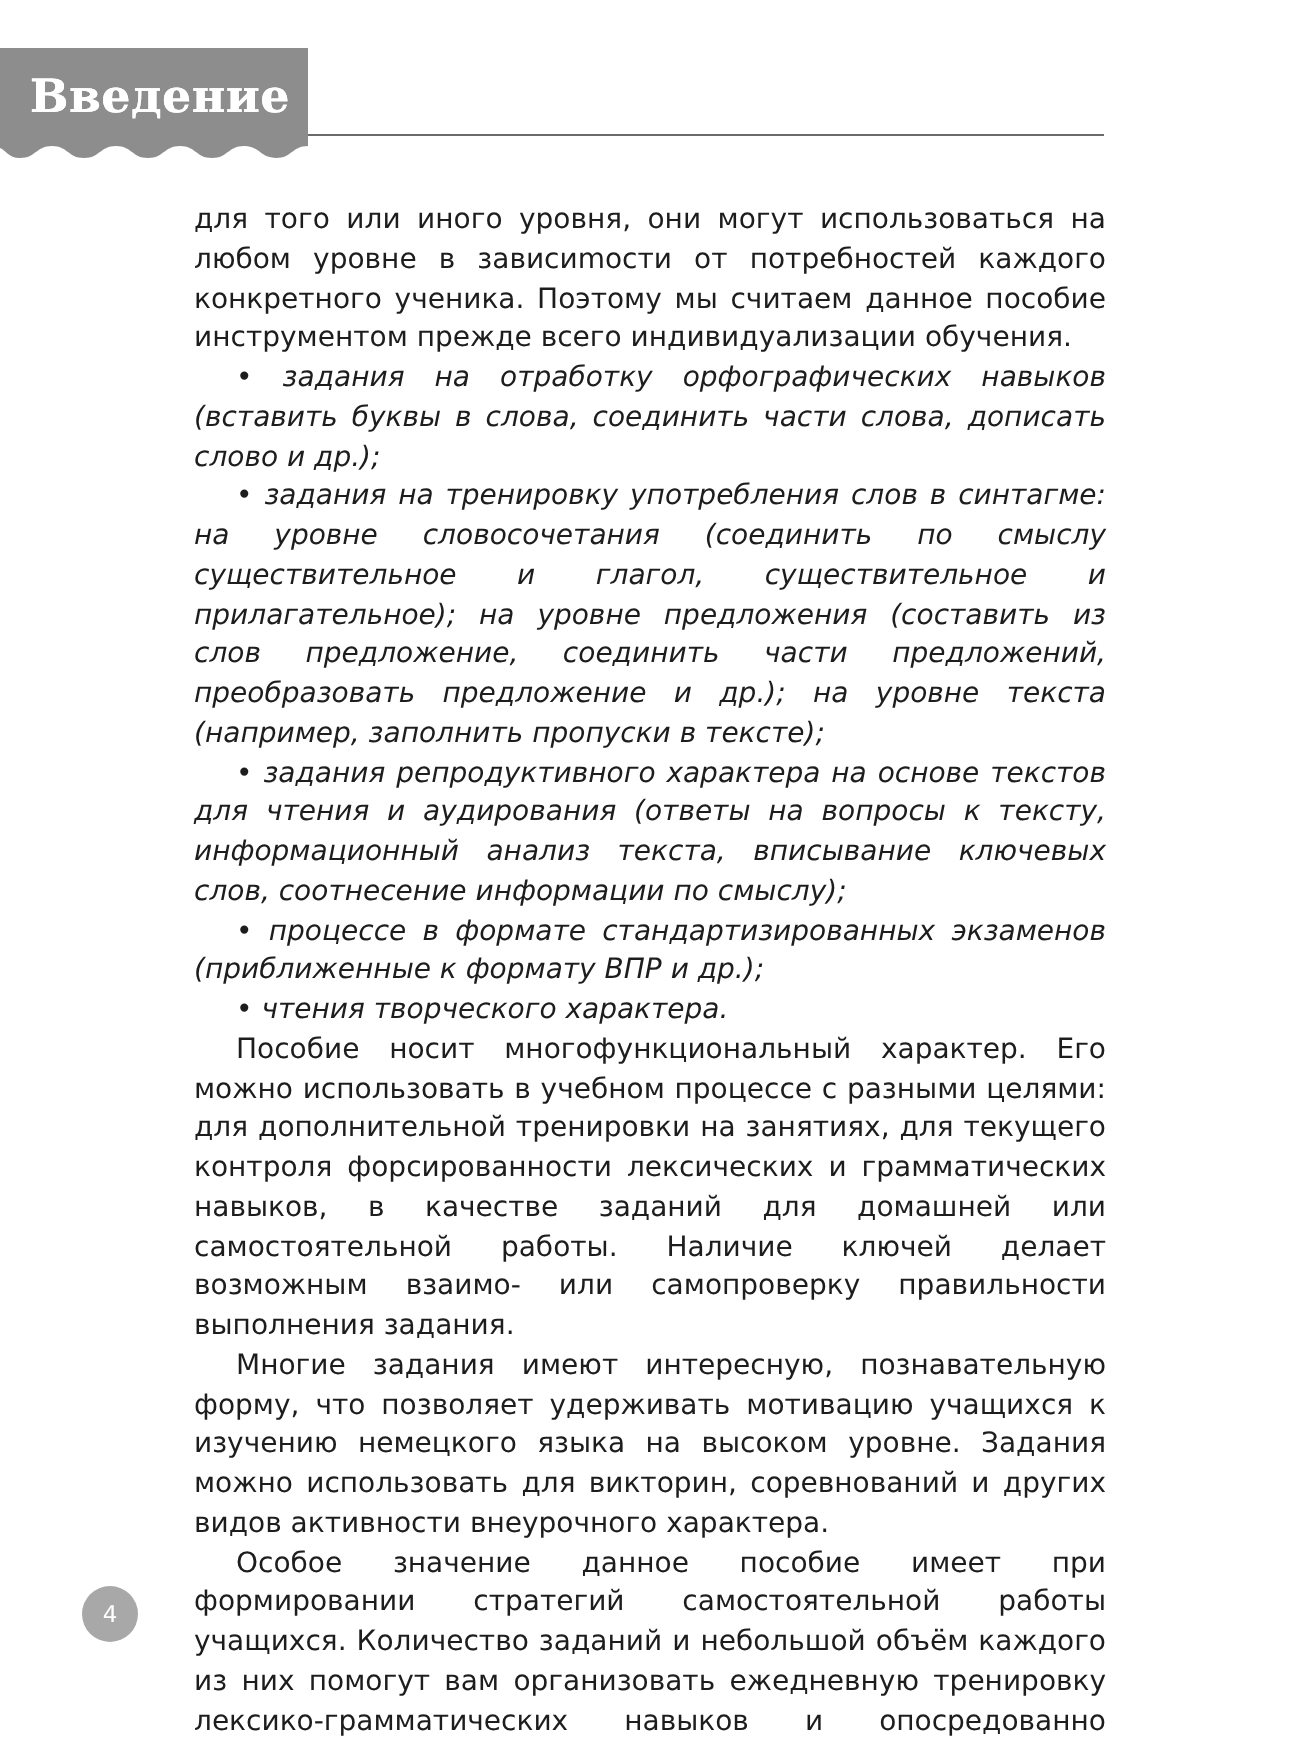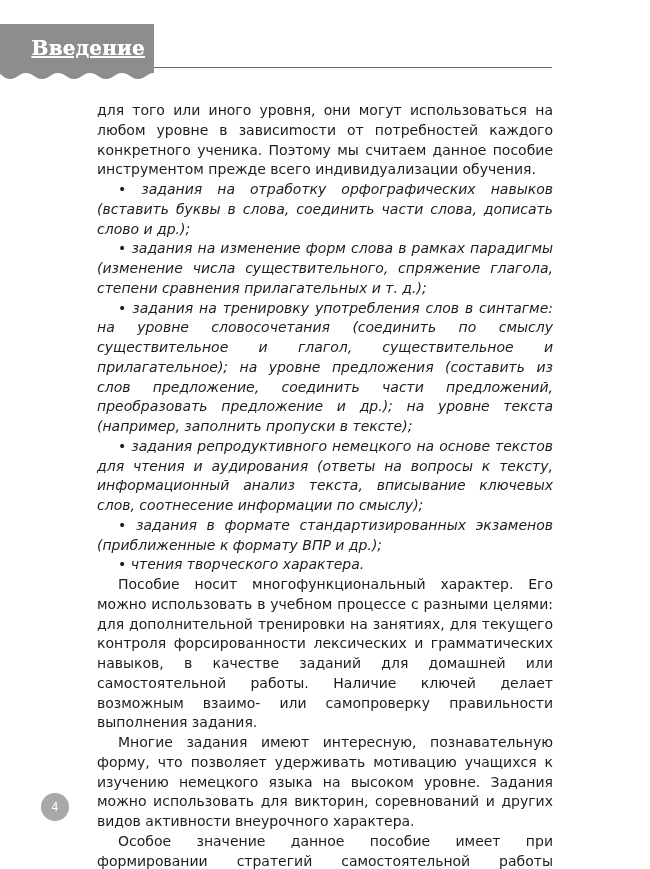--- a/index.html
+++ b/index.html
@@ -49,24 +49,23 @@
     width: 154px;
     height: 48px;
     display: flex;
     align-items: center;
     justify-content: flex-end;
     padding-right: 9px;
     box-sizing: border-box;
     color: #ffffff;
     font-family: "DejaVu Serif", serif;
     font-weight: bold;
-    font-size: 20px;
+    font-size: 23px;
     letter-spacing: 0.2px;
     text-shadow: 0 0 0 #fff;
-    text-decoration: underline;
   }
   #header-rule {
     position: absolute;
     left: 154px;
     top: 43px;
     width: 398px;
     height: 0;
     border-top: 1.3px solid #6a6a6a;
   }
 
@@ -135,27 +134,26 @@
   <div id="header-rule"></div>
 </div>
 
 <div id="text-column">
 
   <p class="para">для того или иного уровня, они могут использоваться на любом уровне в зависи­mости от потребностей каждого конкретного ученика. Поэтому мы считаем данное пособие инструментом прежде всего индивидуализации обучения.</p>
 
 
   <p class="para bullet">• задания на отработку орфографических навыков (вставить буквы в слова, со­единить части слова, дописать слово и др.);</p>
 
-  <p class="para bullet">• задания на изменение форм слова в рамках парадигмы (изменение числа существительного, спряжение глагола, степени сравнения прилагательных и т. д.);</p>
 
   <p class="para bullet">• задания на тренировку употребления слов в синтагме: на уровне словосоче­тания (соединить по смыслу существительное и глагол, существительное и прилагательное); на уровне предложения (составить из слов предложение, соединить части предложений, преобразовать предложение и др.); на уровне текста (напри­мер, заполнить пропуски в тексте);</p>
 
-  <p class="para bullet">• задания репродуктивного немецкого на основе текстов для чтения и аудиро­вания (ответы на вопросы к тексту, информационный анализ текста, вписывание ключевых слов, соотнесение информации по смыслу);</p>
+  <p class="para bullet">• задания репродуктивного характера на основе текстов для чтения и аудиро­вания (ответы на вопросы к тексту, информационный анализ текста, вписывание ключевых слов, соотнесение информации по смыслу);</p>
 
-  <p class="para bullet">• задания в формате стандартизированных экзаменов (приближенные к фор­мату ВПР и др.);</p>
+  <p class="para bullet">• процессе в формате стандартизированных экзаменов (приближенные к фор­мату ВПР и др.);</p>
 
   <p class="para bullet">• чтения творческого характера.</p>
 
   <p class="para indent">Пособие носит многофункциональный характер. Его можно использовать в учебном процессе с разными целями: для дополнительной тренировки на заняти­ях, для текущего контроля форсированности лексических и грамматических навы­ков, в качестве заданий для домашней или самостоятельной работы. Наличие ключей делает возможным взаимо- или самопроверку правильности выполнения задания.</p>
 
   <p class="para indent">Многие задания имеют интересную, познавательную форму, что позволяет удерживать мотивацию учащихся к изучению немецкого языка на высоком уровне. Задания можно использовать для викторин, соревнований и других видов актив­ности внеурочного характера.</p>
 
   <p class="para indent">Особое значение данное пособие имеет при формировании стратегий само­стоятельной работы учащихся. Количество заданий и небольшой объём каждого из них помогут вам организовать ежедневную тренировку лексико-граммати­ческих навыков и опосредованно коммуникативных умений. Учащиеся могут каждый день выполнять одно задание, которое занимает у них от 5 до 15 минут, и таким образом вносить вклад в повышение своего уровня владения немецким языком. Мы рекомендуем организовать длительное соревнование (продолжительностью минимум четверть), в рамках которого ученики будут отмечать на графике, напри­мер, свои каждодневные успехи. Для этого можно использовать разноцветные наклейки.</p>
 
 </div>

